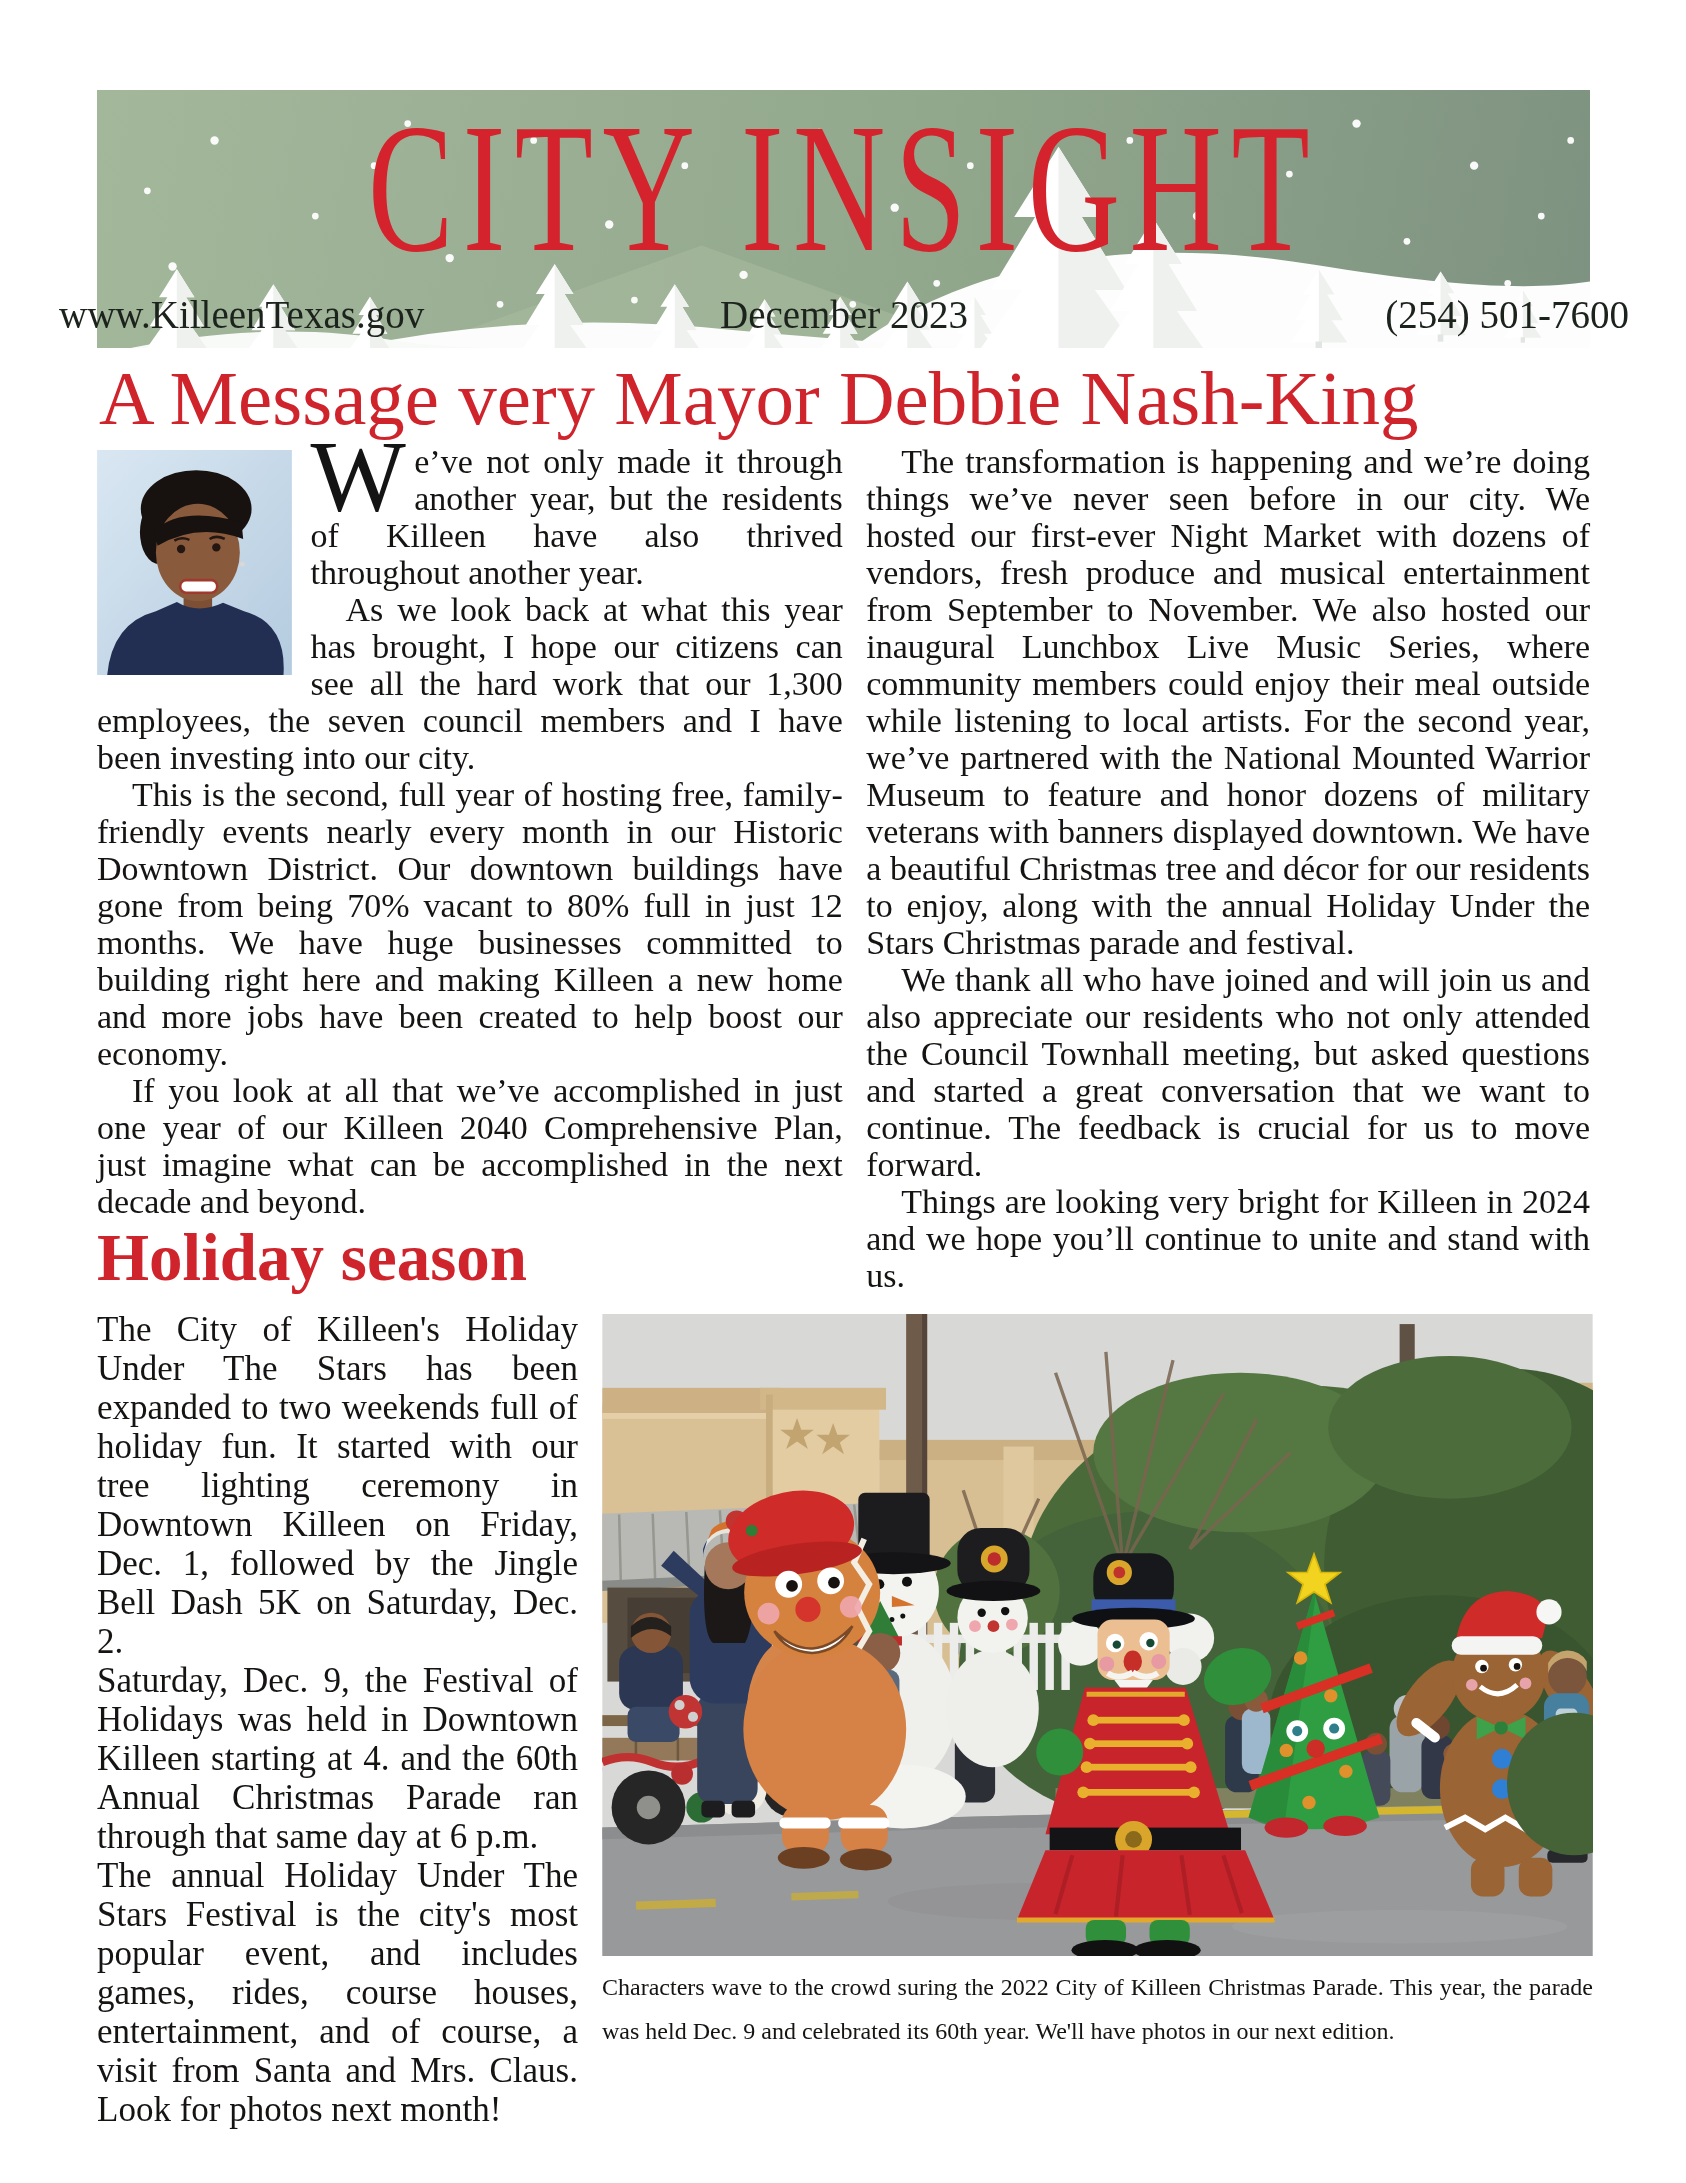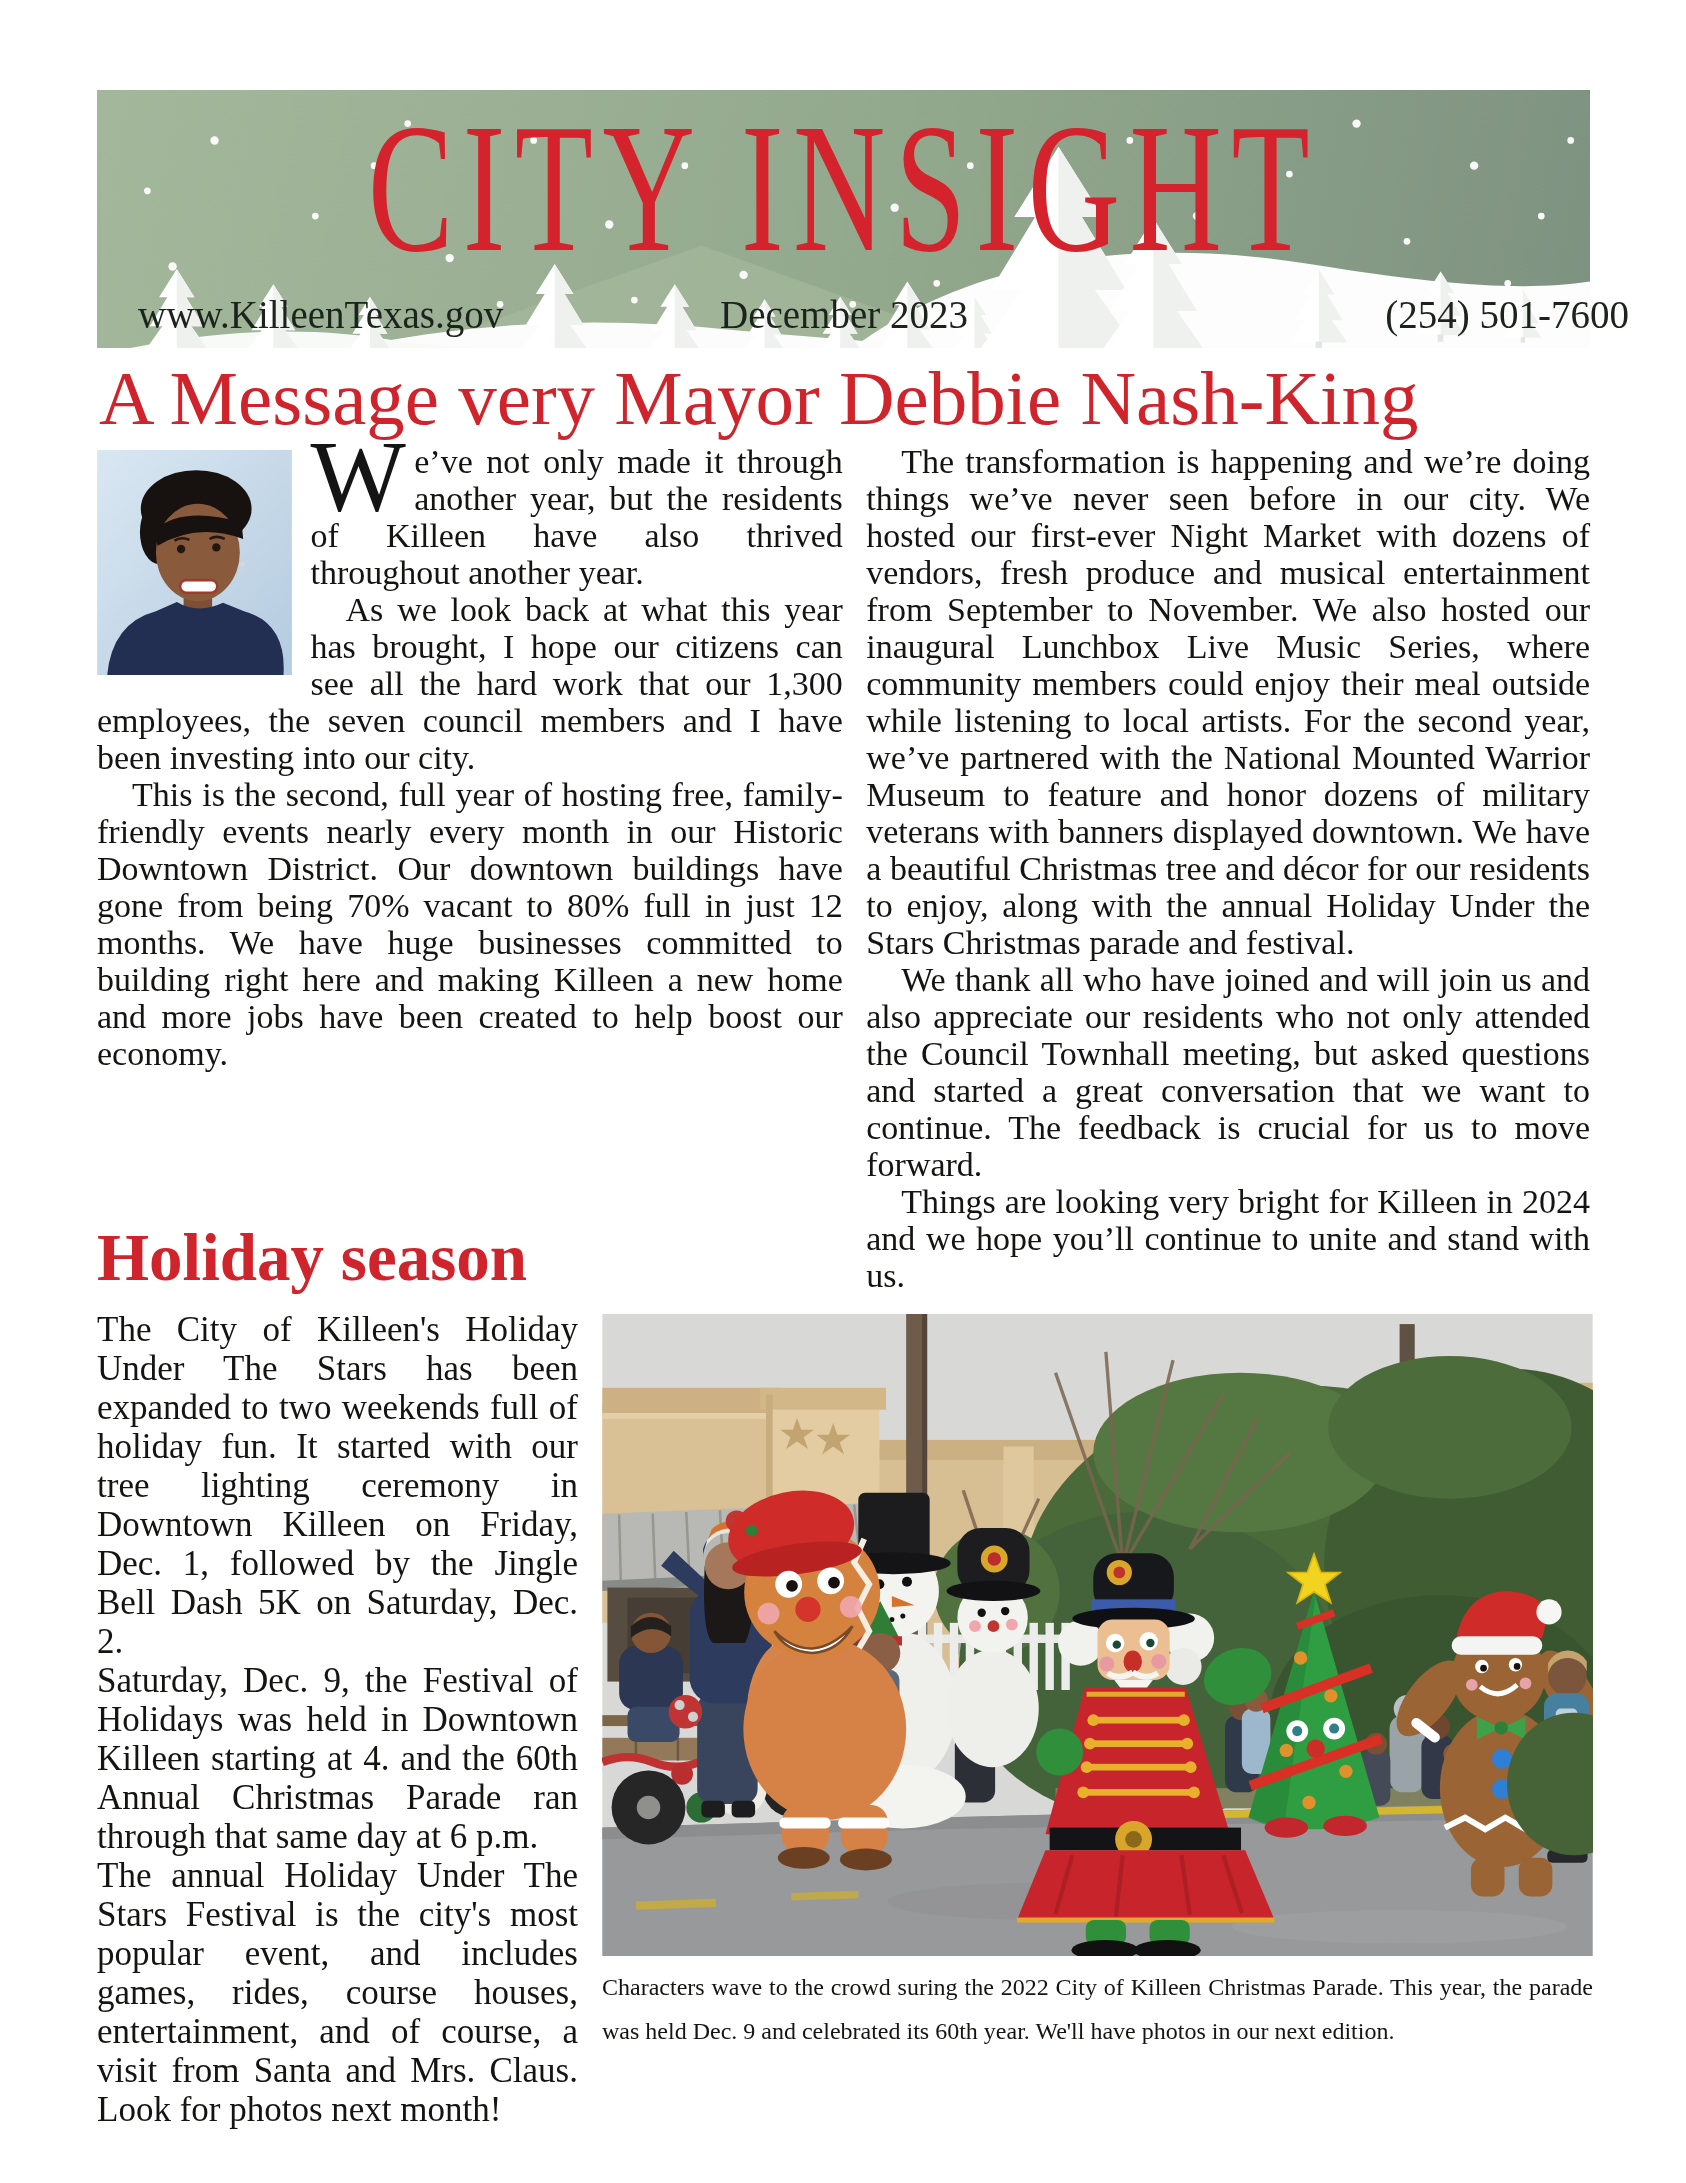--- a/index.html
+++ b/index.html
@@ -8,21 +8,21 @@
 
   
   .banner{position:absolute;left:97px;top:90px;width:1493px;height:258px;overflow:hidden;
           background:linear-gradient(100deg,var(--banner-green-light,#a3b79b) 0%,#92a88c 55%,var(--banner-green-dark,#7e9281) 100%);}
   .banner-art{position:absolute;left:0;top:0;width:100%;height:100%;display:block;}
   .masthead-title{position:absolute;left:0;top:5px;width:100%;margin:0;text-align:center;
           font-size:160px;line-height:181px;font-weight:400;letter-spacing:11.8px;
           color:var(--masthead-red,#d4232c);transform:scale(0.80,1.15);transform-origin:50% 40%;white-space:nowrap;}
   .banner-info{position:absolute;left:59px;top:292px;width:1570px;display:flex;align-items:baseline;
           font-size:39px;color:#1c221c;}
-  .banner-info .cell{flex:1;white-space:nowrap;text-align:center;}
+  .banner-info .cell{flex:1;white-space:nowrap;}
   .cell.c{text-align:center;}
   .cell.r{text-align:right;}
 
   
   .headline{position:absolute;margin:0;font-weight:400;color:var(--headline-red,#d0242c);white-space:nowrap;}
   .headline.mayor-h{left:99px;top:356px;font-size:77px;line-height:84px;}
   .headline.holiday-h{left:97px;top:1219px;font-size:67px;line-height:77px;font-weight:bold;}
 
   
   .body-copy p{margin:0;text-align:justify;}
@@ -144,20 +144,21 @@
           <circle cx="142" cy="116" r="5" fill="#241711"></circle>
           <path d="M92,108 Q100,103 110,107" stroke="#241711" stroke-width="3" fill="none"></path>
           <path d="M134,106 Q142,101 152,106" stroke="#241711" stroke-width="3" fill="none"></path>
           <rect x="99" y="155" width="44" height="15" rx="7" fill="#ffffff" stroke="#a0392e" stroke-width="3"></rect>
           <circle cx="173" cy="136" r="3" fill="#d8d8d8"></circle>
         </svg>
       </span>
       <p><span class="dropcap">W</span><span>e’ve not only made it through another year, but the residents of Killeen have also thrived throughout another year.</span></p>
       <p class="indent">As we look back at what this year has brought, I hope our citizens can see all the hard work that our 1,300 employees, the seven council members and I have been investing into our city.</p>
       <p class="indent">This is the second, full year of hosting free, family-friendly events nearly every month in our Historic Downtown District. Our downtown buildings have gone from being 70% vacant to 80% full in just 12 months. We have huge businesses committed to building right here and making Killeen a new home and more jobs have been created to help boost our economy.</p>
+      <p class="indent">If you look at all that we’ve accomplished in just one year of our Killeen 2040 Comprehensive Plan, just imagine what can be accomplished in the next decade and beyond.</p>
     </div>
     <div class="colR">
       <p class="indent">The transformation is happening and we’re doing things we’ve never seen before in our city. We hosted our first-ever Night Market with dozens of vendors, fresh produce and musical entertainment from September to November. We also hosted our inaugural Lunchbox Live Music Series, where community members could enjoy their meal outside while listening to local artists. For the second year, we’ve partnered with the National Mounted Warrior Museum to feature and honor dozens of military veterans with banners displayed downtown. We have a beautiful Christmas tree and décor for our residents to enjoy, along with the annual Holiday Under the Stars Christmas parade and festival.</p>
       <p class="indent">We thank all who have joined and will join us and also appreciate our residents who not only attended the Council Townhall meeting, but asked questions and started a great conversation that we want to continue. The feedback is crucial for us to move forward.</p>
       <p class="indent">Things are looking very bright for Killeen in 2024 and we hope you’ll continue to unite and stand with us.</p>
     </div>
   </div>
 
   <h2 class="headline holiday-h">Holiday season</h2>
 

